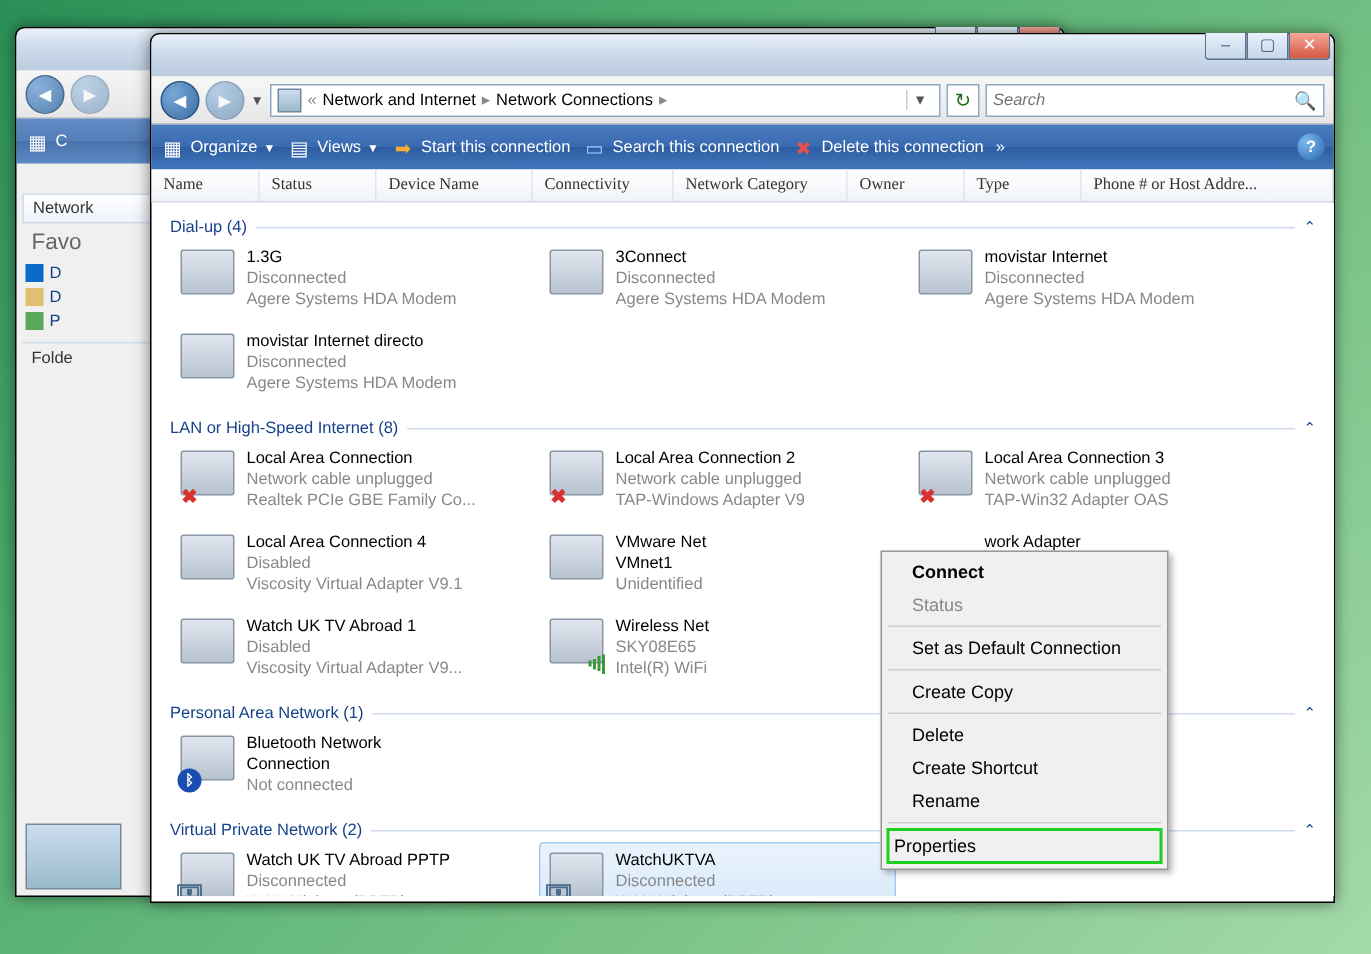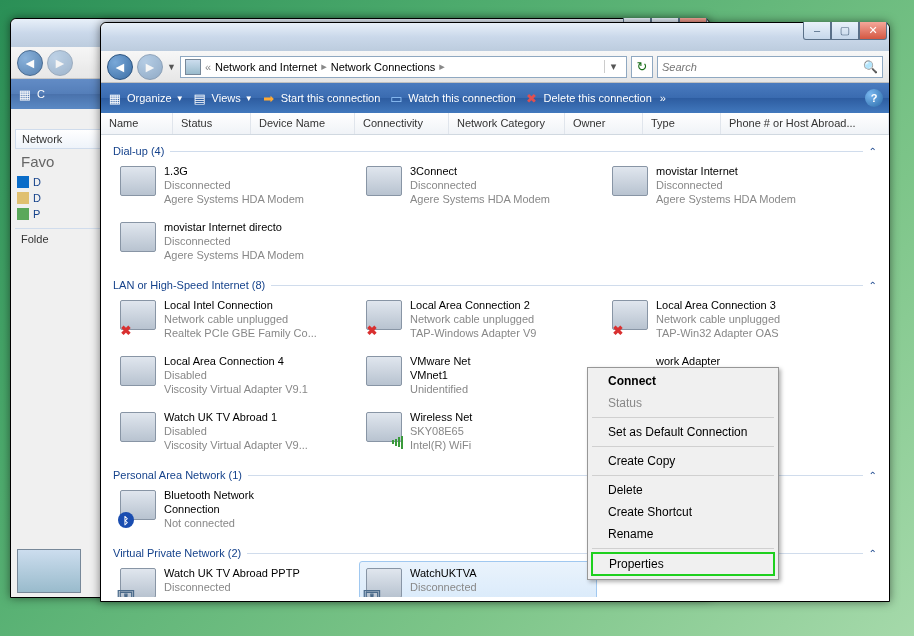--- a/index.html
+++ b/index.html
@@ -23,21 +23,21 @@
   .refresh { width:22px; height:22px; border:1px solid #8fa8c1; background:#fff; display:flex; align-items:center; justify-content:center; color:#1a6e1a; font-size:13px;}
   .searchbox { width:226px; height:22px; border:1px solid #8fa8c1; background:#fff; display:flex; align-items:center; padding:0 4px;}
   .searchbox input{border:none;outline:none;width:100%;font-size:11px;color:#888;font-style:italic;}
   .searchbox .sicon{color:#3c6ea5;font-size:12px;margin-left:4px;}
   .toolbar { height:30px; background:linear-gradient(to bottom,#4a7bbf 0%,#3a6bb0 49%,#2d5ca0 50%,#4178bd 100%); display:flex; align-items:center; padding:0 6px; gap:8px; color:#fff; font-size:11px;}
   .toolbar .tbtn{display:flex;align-items:center;gap:4px;cursor:default;}
   .toolbar .tbtn .ico{width:16px;height:16px;display:flex;align-items:center;justify-content:center;font-size:13px;}
   .toolbar .drop{font-size:8px;}
   .toolbar .help{margin-left:auto;width:18px;height:18px;border-radius:50%;background:radial-gradient(circle at 30% 30%,#7ab8f0,#2a6aa8);display:flex;align-items:center;justify-content:center;font-size:11px;font-weight:bold;}
   .colheader { height:22px; background:linear-gradient(to bottom,#fff,#f0f3f7); border-bottom:1px solid #d0d8e0; display:flex; font-size:11px; color:#333;}
-  .colheader div{padding:4px 8px;border-right:1px solid #e0e5ec;white-space:nowrap;overflow:hidden;}
+  .colheader div{padding:4px 8px;border-right:1px solid #e0e5ec;white-space:nowrap;overflow:hidden;font-family:Liberation Serif, serif;}
   .content { height:462px; overflow-y:auto; background:#fff; padding:4px 12px 12px 12px; position:relative;}
   .grouphdr { color:#15428b; font-size:11px; padding:6px 0 2px 0; display:flex; align-items:center; gap:6px;}
   .grouphdr .line{flex:1;height:1px;background:#d0dcec;}
   .grouphdr .chev{color:#15428b;font-size:10px;cursor:default;}
   .items { display:flex; flex-wrap:wrap; gap:4px 8px; margin-bottom:6px;}
   .item { width:238px; display:flex; gap:6px; padding:4px; border:1px solid transparent; border-radius:3px;}
   .item.selected{background:linear-gradient(to bottom,#eaf3fc,#d5e8fa);border:1px solid #a0c8f0;}
   .item .icon{width:40px;height:40px;position:relative;flex-shrink:0;}
   .item .icon .dev{width:36px;height:30px;background:linear-gradient(to bottom,#e0e6ee,#b8c3d0);border:1px solid #8895a5;border-radius:2px;position:absolute;top:2px;left:2px;}
   .item .icon .overlay{position:absolute;bottom:0;left:0;width:16px;height:16px;display:flex;align-items:center;justify-content:center;font-size:13px;font-weight:bold;}
@@ -47,21 +47,21 @@
   .item .icon .overlay.bars{left:auto;right:-2px;}
   .item .icon .overlay.bars span{display:inline-block;width:2px;margin-right:1px;background:#3a9a3a;}
   .item .txt{font-size:11px;line-height:14px;min-width:0;}
   .item .txt .name{color:#000;}
   .item .txt .stat{color:#888;}
   .item .txt .dev{color:#888;white-space:nowrap;overflow:hidden;text-overflow:ellipsis;max-width:188px;}
   .ctxmenu { position:absolute; left:486px; top:344px; width:192px; background:#f0f0f0; border:1px solid #979797; box-shadow:2px 2px 4px rgba(0,0,0,0.3); font-size:12px; padding:2px;}
   .ctxmenu .mi{padding:4px 18px;color:#000;cursor:default;}
   .ctxmenu .mi.bold{font-weight:bold;}
   .ctxmenu .mi.dis{color:#888;}
-  .ctxmenu .mi.hl{border:2px solid #1ed01e;margin:1px;padding:3px 16px;}
+  .ctxmenu .mi.hl{border:2px solid #1ed01e;margin:1px;padding:3px 3px;}
   .ctxmenu .msep{height:1px;background:#d0d0d0;margin:3px 2px;}
   
   .back .navbar, .back .toolbar, .back .colheader {opacity:.85;}
   .back .sidebar{position:absolute;left:4px;top:110px;width:90px;font-size:11px;color:#15428b;}
   .back .sidebar .hdr{background:linear-gradient(to bottom,#fff,#eef3fa);border:1px solid #d0dcec;padding:3px 6px;color:#333;font-size:11px;}
   .back .sidebar .fav{padding:4px 6px;color:#666;font-size:15px;}
   .back .sidebar .lnk{padding:2px 6px 2px 18px;color:#15428b;position:relative;}
   .back .sidebar .dropbox::before{content:"";position:absolute;left:2px;top:2px;width:12px;height:12px;background:#0a6cc8;}
   .back .sidebar .doc::before{content:"";position:absolute;left:2px;top:2px;width:12px;height:12px;background:#e0c070;}
   .back .sidebar .pic::before{content:"";position:absolute;left:2px;top:2px;width:12px;height:12px;background:#5aa85a;}
@@ -140,39 +140,39 @@
         <span class="ico">▤</span>
         <span>Views</span> 
         <span class="drop">▼</span>
       </span>
     <span class="tbtn">
         <span class="ico" style="color:#ffaa33">➡</span>
         <span>Start this connection</span>
       </span>
     <span class="tbtn">
         <span class="ico" style="color:#9cf">▭</span>
-        <span>Watch this connection</span>
+        <span>Search this connection</span>
       </span>
     <span class="tbtn">
         <span class="ico" style="color:#e05050">✖</span>
         <span>Delete this connection</span>
       </span>
     <span class="tbtn">»</span>
     <span class="help">?</span>
   </div>
 
   <div class="colheader">
     <div style="width:72px">Name</div>
     <div style="width:78px">Status</div>
     <div style="width:104px">Device Name</div>
     <div style="width:94px">Connectivity</div>
     <div style="width:116px">Network Category</div>
     <div style="width:78px">Owner</div>
     <div style="width:78px">Type</div>
-    <div style="flex:1">Phone # or Host Abroad...</div>
+    <div style="flex:1">Phone # or Host Addre...</div>
   </div>
 
   <div class="content">
 
     <div class="grouphdr">
         <span>Dial-up (4)</span>
         <span class="line"></span>
         <span class="chev">⌃</span>
       </div>
     <div class="items">
@@ -223,21 +223,21 @@
         <span class="line"></span>
         <span class="chev">⌃</span>
       </div>
     <div class="items">
       <div class="item">
           <div class="icon">
             <div class="dev"></div>
             <div class="overlay x">✖</div>
           </div>
           <div class="txt">
-            <div class="name">Local Intel Connection</div>
+            <div class="name">Local Area Connection</div>
             <div class="stat">Network cable unplugged</div>
             <div class="dev">Realtek PCIe GBE Family Co...</div>
           </div>
         </div>
       <div class="item">
           <div class="icon">
             <div class="dev"></div>
             <div class="overlay x">✖</div>
           </div>
           <div class="txt">

